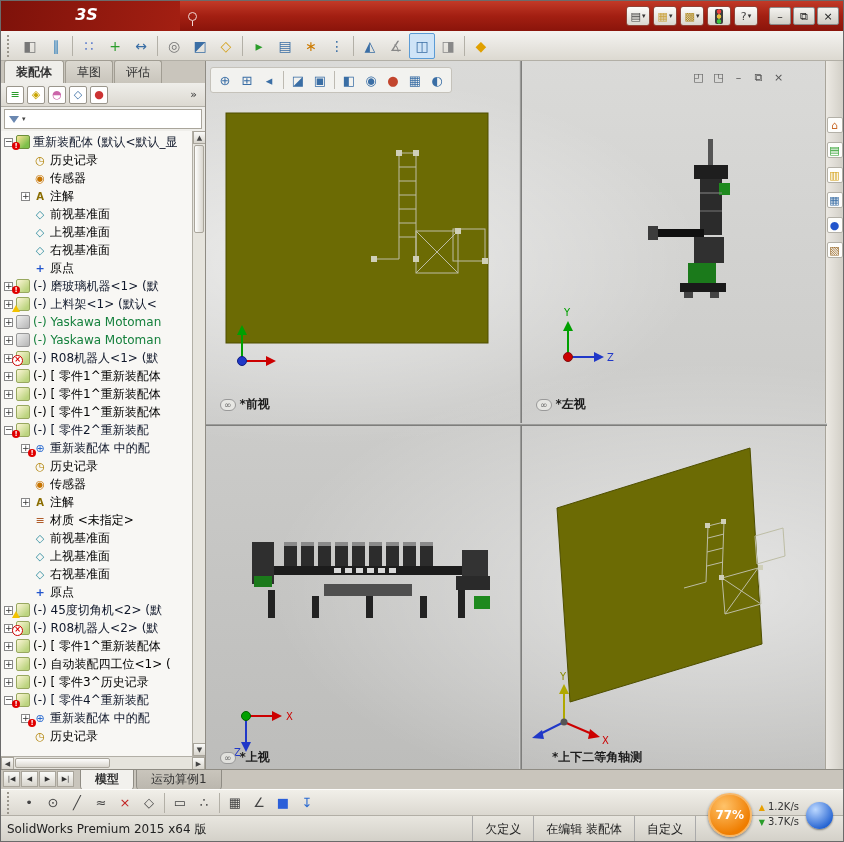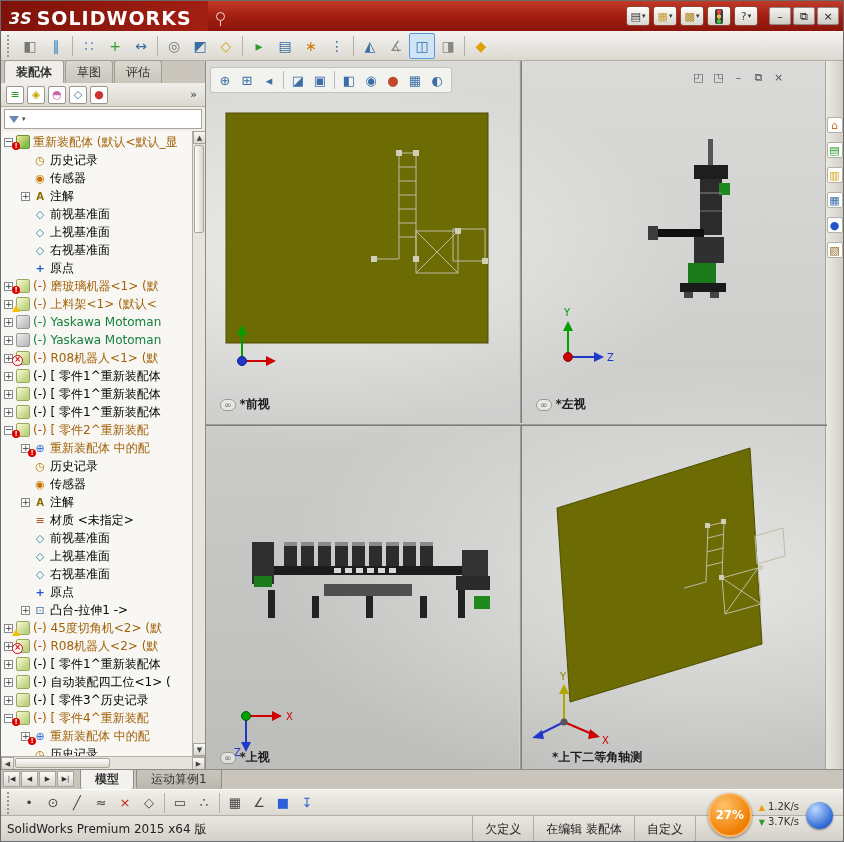--- a/index.html
+++ b/index.html
@@ -2,21 +2,21 @@
 <html><head>
 <meta charset="utf-8">
 <style>
 *{box-sizing:border-box;margin:0;padding:0;}
 html,body{width:844px;height:842px;}
 body{font-family:"DejaVu Sans","Liberation Sans",sans-serif;font-size:12px;background:#d6d3cc;}
 .window{position:relative;width:844px;height:842px;overflow:hidden;border:1px solid #6b6b6b;background:#d6d3cc;}
 
 
 .titlebar{position:absolute;left:0;top:0;width:100%;height:30px;background:linear-gradient(#c23a28 0%,#a31f12 50%,#8a140a 100%);display:flex;align-items:center;color:#fff;}
-.brand{display:flex;align-items:center;gap:5px;height:100%;padding:4px 16px 0 8px;background:linear-gradient(100deg,#7e120a,#a31f12);}
+.brand{display:flex;align-items:center;gap:5px;height:100%;padding:4px 16px 0 8px;background:linear-gradient(100deg,#7e120a,#a31f12);flex-direction:column;}
 .brand-mark{font-style:italic;font-weight:bold;font-size:16px;}
 .brand-name{font-weight:bold;letter-spacing:1px;font-size:19px;}
 .menubar{display:flex;height:100%;margin-left:6px;}
 .menu-item{padding:0 9px;display:flex;align-items:center;font-size:12px;color:#fff;cursor:default;}
 .pin{width:9px;height:9px;border:1px solid #f0d8d4;border-radius:50%;position:relative;margin:0 8px;align-self:center;}
 .pin::after{content:"";position:absolute;left:3px;top:8px;width:1px;height:5px;background:#f0d8d4;}
 .tb-quick{margin-left:auto;display:flex;align-items:center;gap:3px;padding-right:5px;}
 .qicon{width:24px;height:20px;display:flex;align-items:center;justify-content:center;background:linear-gradient(#fdfdfb,#d9d6ce);border:1px solid #8f4438;border-radius:3px;font-size:11px;color:#444;position:relative;}
 .qicon .qdd{font-size:7px;color:#333;margin-left:1px;}
 .qicon[data-variant="traffic"]::after{content:"";display:block;width:8px;height:15px;border-radius:2px;background-color:#3d3d3d;background-image:radial-gradient(circle at 50% 17%,#e84040 0 1.9px,transparent 2.6px),radial-gradient(circle at 50% 50%,#e8c040 0 1.9px,transparent 2.6px),radial-gradient(circle at 50% 83%,#3ec43e 0 1.9px,transparent 2.6px);}
@@ -64,21 +64,21 @@
 .ticon[data-icon="plane"]::before{content:"◇";color:#2a8a9d;}
 .ticon[data-icon="origin"]::before{content:"+";color:#2255cc;font-weight:bold;}
 .ticon[data-icon="incontext"]::before{content:"⊕";color:#2a6ad0;}
 .ticon[data-icon="material"]::before{content:"≡";color:#b05c2a;}
 .ticon[data-icon="extrude"]::before{content:"⊡";color:#3a6ea5;}
 .ticon::after{position:absolute;left:-5px;bottom:-2px;}
 .ticon[data-badge="excl"]::after{content:"!";width:8px;height:8px;background:#e00000;color:#fff;font-size:7px;line-height:8px;text-align:center;border-radius:50%;font-weight:bold;}
 .ticon[data-badge="x"]::after{content:"×";width:9px;height:9px;background:#fff;border:1px solid #c00;color:#e00000;font-weight:bold;font-size:8px;line-height:7px;text-align:center;border-radius:50%;}
 .ticon[data-badge="warn"]::after{content:"";width:0;height:0;border-left:4px solid transparent;border-right:4px solid transparent;border-bottom:7px solid #f2c200;}
 .tlabel{overflow:hidden;}
-.trow[data-color="red"] .tlabel{color:#a16207;}
+.trow[data-color="red"] .tlabel{color:#0f172a;}
 .trow[data-color="gray"] .tlabel{color:#15803d;}
 .vscroll{width:13px;background:#e6e4dd;border-left:1px solid #b2afa6;display:flex;flex-direction:column;flex:none;}
 .vs-btn,.hs-btn{height:13px;width:13px;font-size:7px;display:flex;align-items:center;justify-content:center;background:linear-gradient(#fafaf8,#d8d5cd);border:1px solid #a9a59b;color:#444;flex:none;}
 .vs-thumb{height:88px;margin:1px;background:linear-gradient(90deg,#fdfdfc,#d9d6ce);border:1px solid #a9a59b;border-radius:2px;}
 .vs-track{flex:1;}
 .hscroll{height:13px;display:flex;background:#e6e4dd;border-top:1px solid #b2afa6;flex:none;}
 .hs-thumb{width:95px;margin:1px;background:linear-gradient(#fdfdfc,#d9d6ce);border:1px solid #a9a59b;border-radius:2px;}
 .hs-track{flex:1;}
 
 
@@ -501,25 +501,20 @@
             <span class="ticon" data-icon="plane"></span>
             <span class="tlabel">右视基准面</span>
           </div>
 
           <div class="trow" data-indent="1">
             <span class="exp" data-exp="none"></span>
             <span class="ticon" data-icon="origin"></span>
             <span class="tlabel">原点</span>
           </div>
 
-          <div class="trow" data-indent="1">
-            <span class="exp" data-exp="plus"></span>
-            <span class="ticon" data-icon="extrude"></span>
-            <span class="tlabel">凸台-拉伸1 -&gt;</span>
-          </div>
 
           <div class="trow" data-indent="0" data-color="red">
             <span class="exp" data-exp="plus"></span>
             <span class="ticon" data-icon="part" data-badge="warn"></span>
             <span class="tlabel">(-) 45度切角机&lt;2&gt; (默</span>
           </div>
 
           <div class="trow" data-indent="0" data-color="red">
             <span class="exp" data-exp="plus"></span>
             <span class="ticon" data-icon="part" data-badge="x"></span>
@@ -967,21 +962,21 @@
 
   <div class="statusbar">
     <div class="status-left">SolidWorks Premium 2015 x64 版</div>
     <div class="status-seg">欠定义</div>
     <div class="status-seg">在编辑 装配体</div>
     <div class="status-seg">自定义</div>
     <div class="status-spacer"></div>
   </div>
 
   <div class="netmon">
-    <div class="gauge">27%</div>
+    <div class="gauge">77%</div>
     <div class="speeds">
       <span class="spd-up">1.2K/s</span>
       <span class="spd-down">3.7K/s</span>
     </div>
     <div class="ball"></div>
   </div>
 
 </div>
 
 </body></html>

